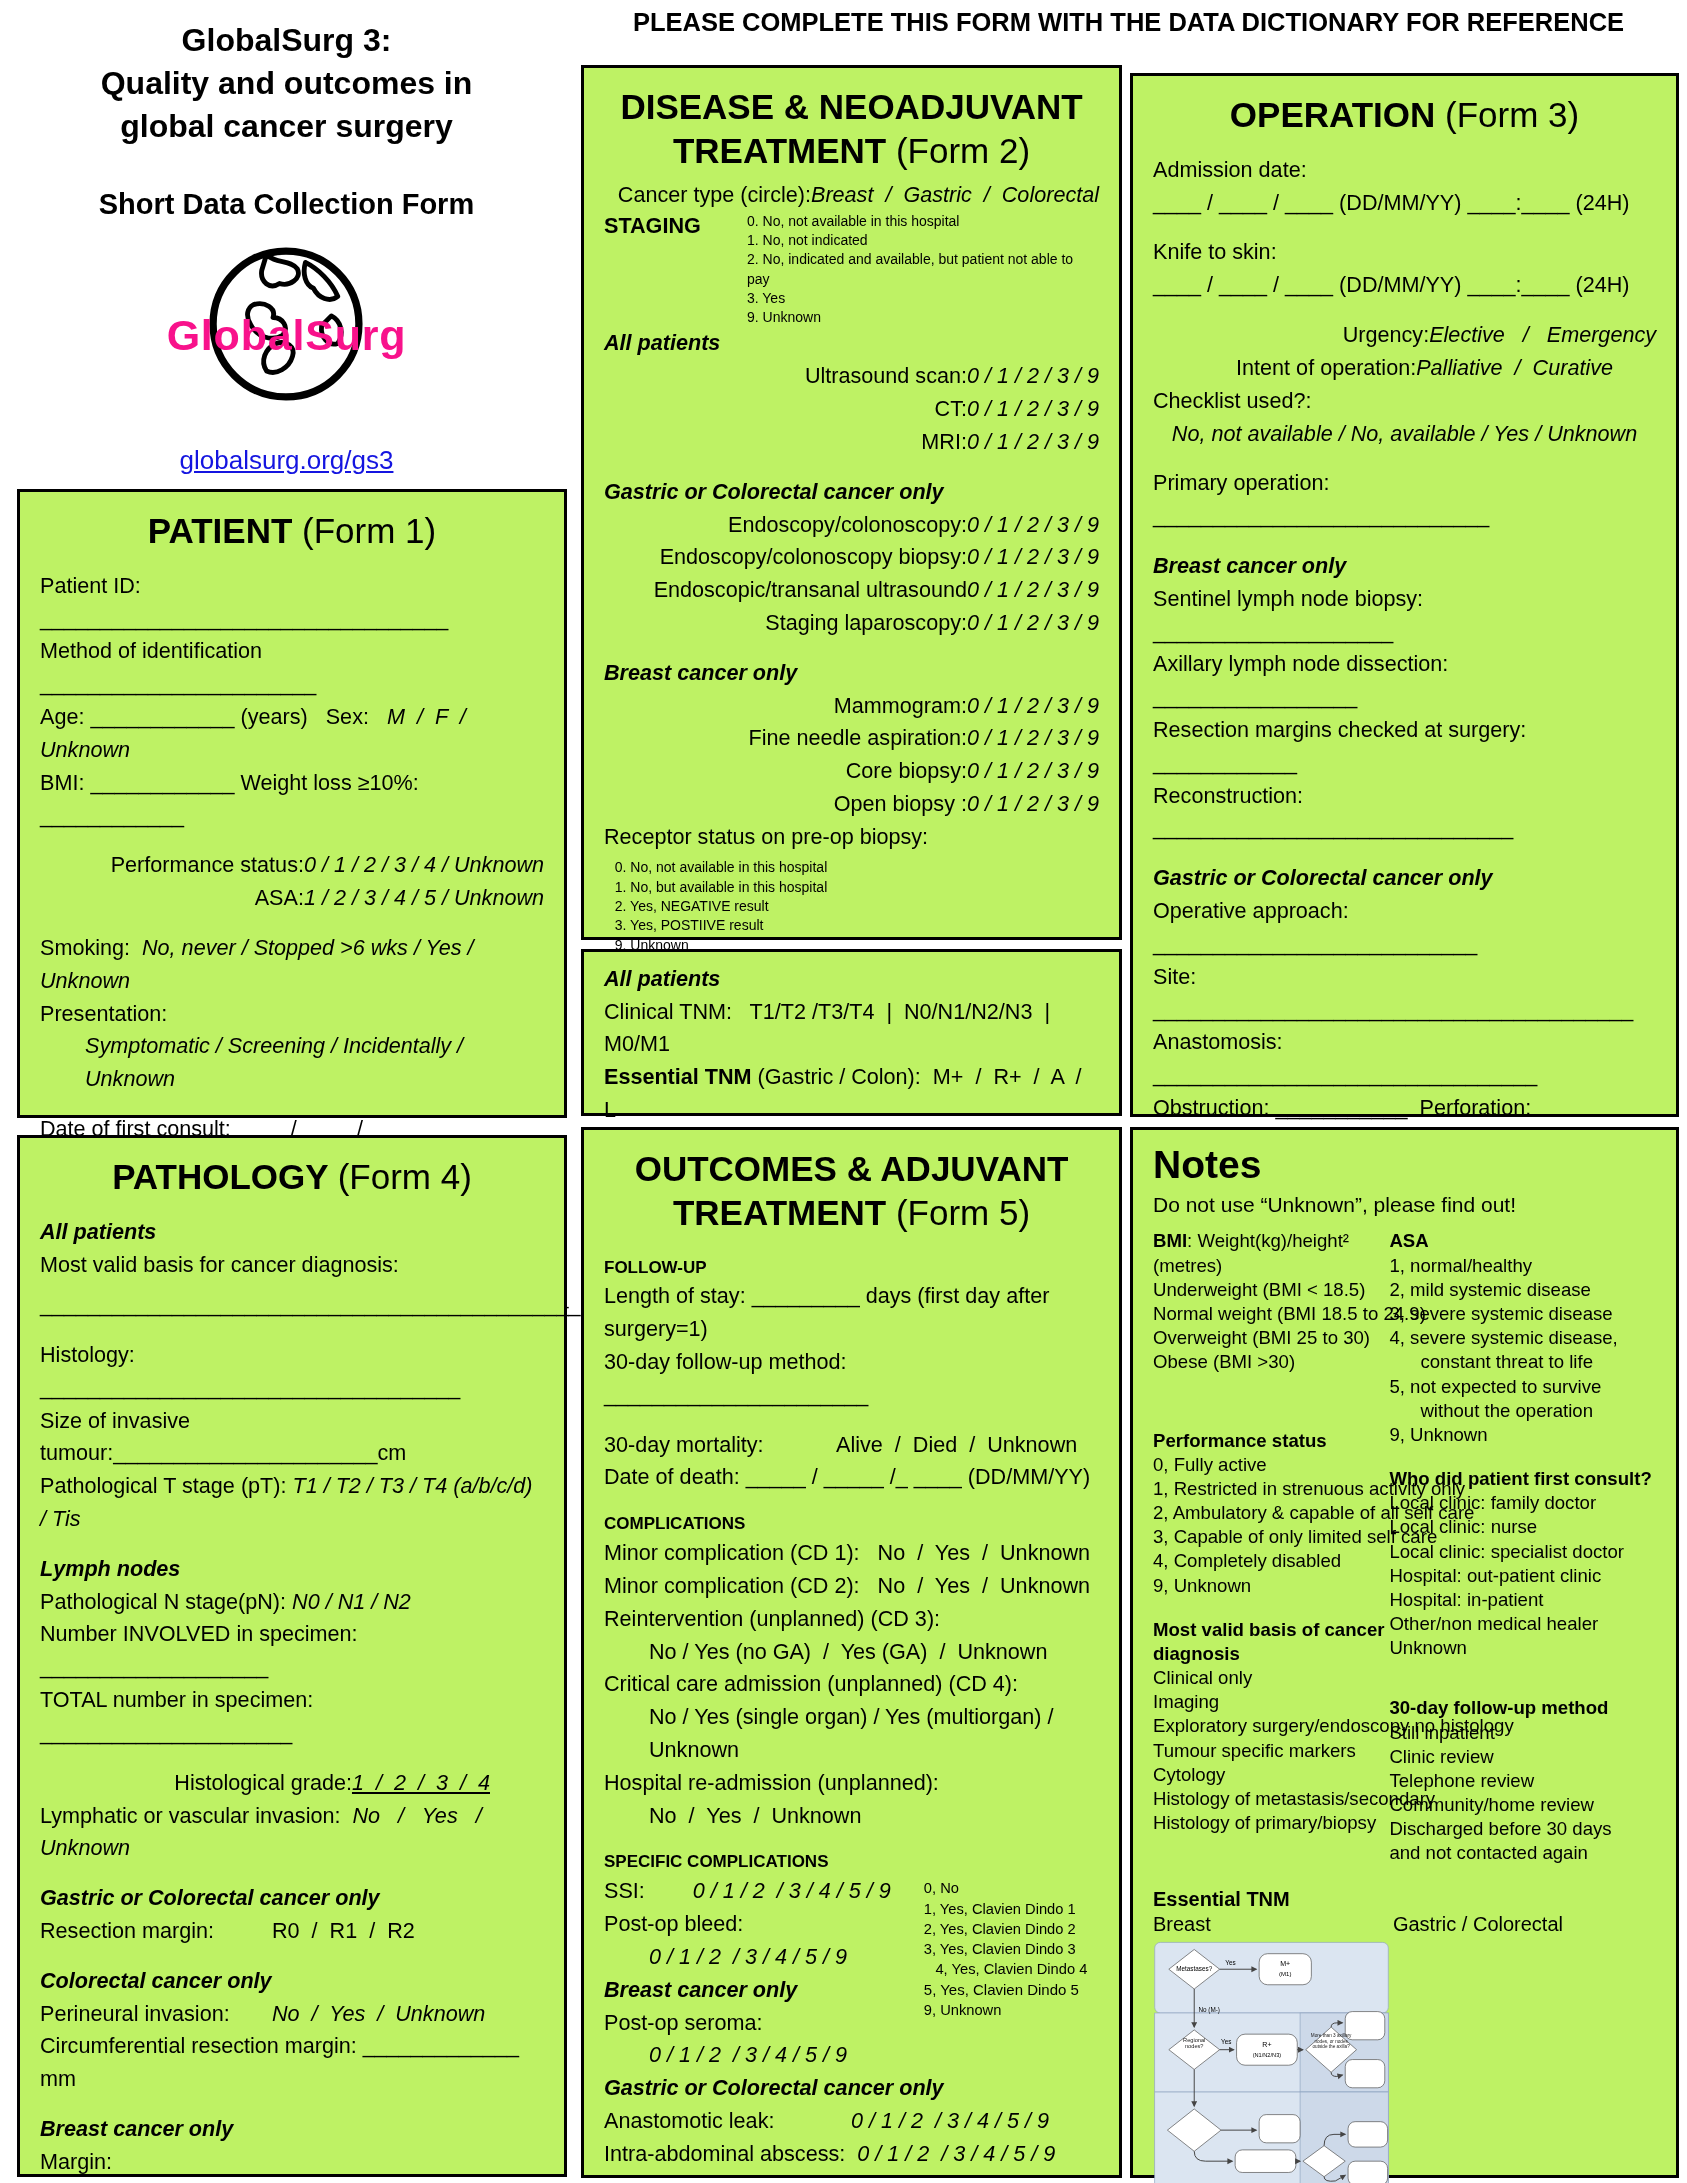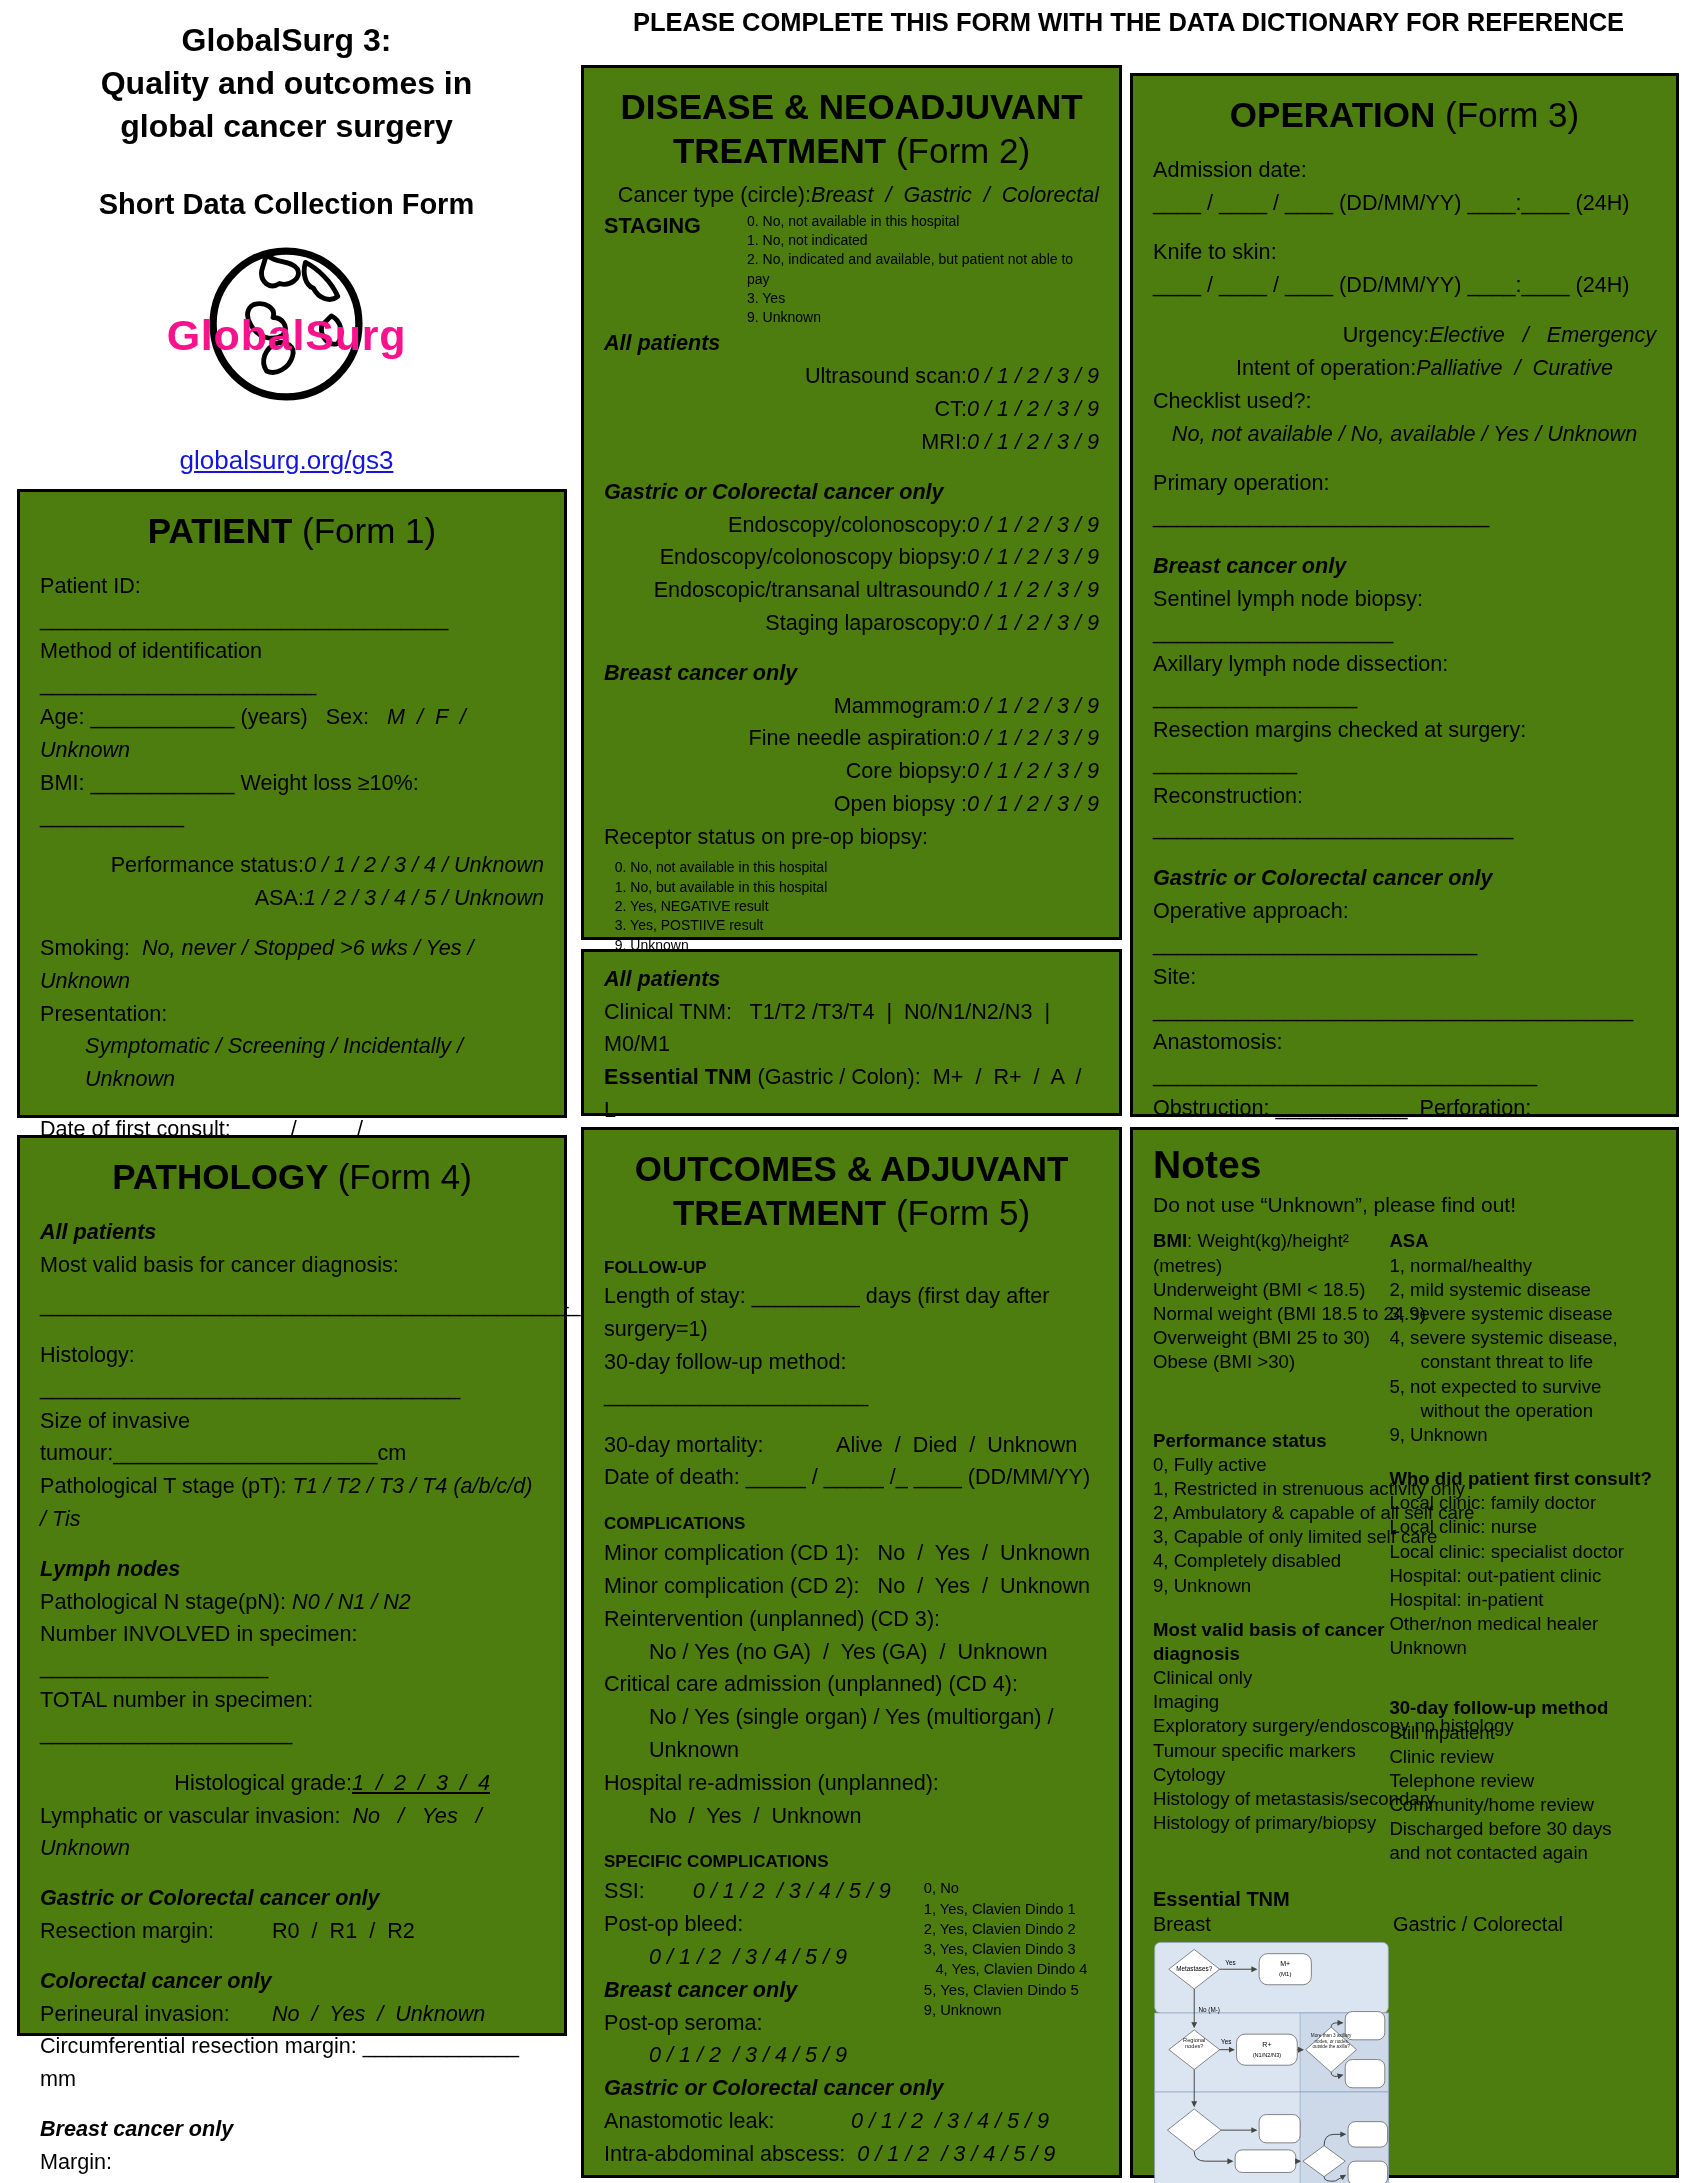--- a/index.html
+++ b/index.html
@@ -1,19 +1,19 @@
 <!DOCTYPE html>
 <html style="font-size:12.4px"><head>
 <meta charset="utf-8">
 <style>
   html,body{margin:0;padding:0;background:#888;}
   #page{position:relative;width:1688px;height:2183px;background:#ffffff;
         font-family:"Liberation Sans",sans-serif;color:#000;overflow:hidden;}
   [data-bind]{white-space:pre-wrap;}
-  .panel{position:absolute;border:3.1px solid #000;background:#4d7c0f;
+  .panel{position:absolute;border:3.1px solid #000;background:#bef264;
          padding:14px 20px;box-sizing:border-box;}
   .ptitle{text-align:center;font-size:35px;line-height:1.25;margin:3.1px 0 17px 0;}
   .ptitle .tb{font-weight:bold;}
   .line{font-size:21.6px;line-height:1.52;}
   .optrow{display:flex;justify-content:flex-end;font-size:21.6px;line-height:1.52;}
   .it{font-style:italic;}
   .b{font-weight:bold;}
   .sec{font-size:21.6px;line-height:1.52;font-weight:bold;font-style:italic;}
   .hdr{font-size:17px;line-height:1.52;font-weight:bold;}
   .sp{height:17px;}
@@ -235,21 +235,21 @@
     <div class="line" data-name="anastomosis-line" data-bind="form3.anastomosis">Anastomosis:  ________________________________</div>
     <div class="line" data-name="obstruction-perforation-line"><span data-bind="form3.obstruction">Obstruction: ___________  </span><span data-bind="form3.perforation">Perforation: ___________</span></div>
     <div class="sp"></div>
     <div class="sec" data-name="section-gastric" data-bind="form3.sec_gastric">Gastric cancer only</div>
     <div class="line" data-name="d2-lymphadenectomy-line" data-bind="form3.d2">D2 lymphadenectomy: __________________________</div>
     <div class="sp"></div>
     <div class="sec" data-name="section-colorectal" data-bind="form3.sec_colorectal">Colorectal cancer only</div>
     <div class="line" data-name="stoma-line"><span data-bind="form3.stoma_pre">Stoma formed: </span><span class="it" data-bind="form3.stoma_it">(if yes, what type)</span><span data-bind="form3.stoma_post"> __________________</span></div>
   </div>
 
-  <div class="panel" style="left:17px;top:1135px;width:550px;height:901px;" data-name="pathology-form-panel">
+  <div class="panel" style="left:17px;top:1135px;width:550px;height:1042px;" data-name="pathology-form-panel">
     <div class="ptitle" data-name="pathology-form-title"><span class="tb" data-bind="form4.title_b">PATHOLOGY </span><span data-bind="form4.title_r">(Form 4)</span></div>
     <div class="sec" data-name="section-all-patients" data-bind="form4.sec_all">All patients</div>
     <div class="line" data-name="valid-basis-label" data-bind="form4.valid_basis">Most valid basis for cancer diagnosis:</div>
     <div class="sp-sm"></div>
     <div class="line" data-name="valid-basis-blank" data-bind="form4.blank_line">_____________________________________________</div>
     <div class="sp"></div>
     <div class="line" data-name="histology-line" data-bind="form4.histology">Histology: ___________________________________</div>
     <div class="line" data-name="tumour-size-line" data-bind="form4.size_line">Size of invasive tumour:______________________cm</div>
     <div class="line" data-name="pt-stage-line"><span data-bind="form4.pt_label">Pathological T stage (pT): </span><span class="it" data-bind="form4.pt_options">T1 / T2 / T3 / T4 (a/b/c/d) / Tis</span></div>
     <div class="sp"></div>

